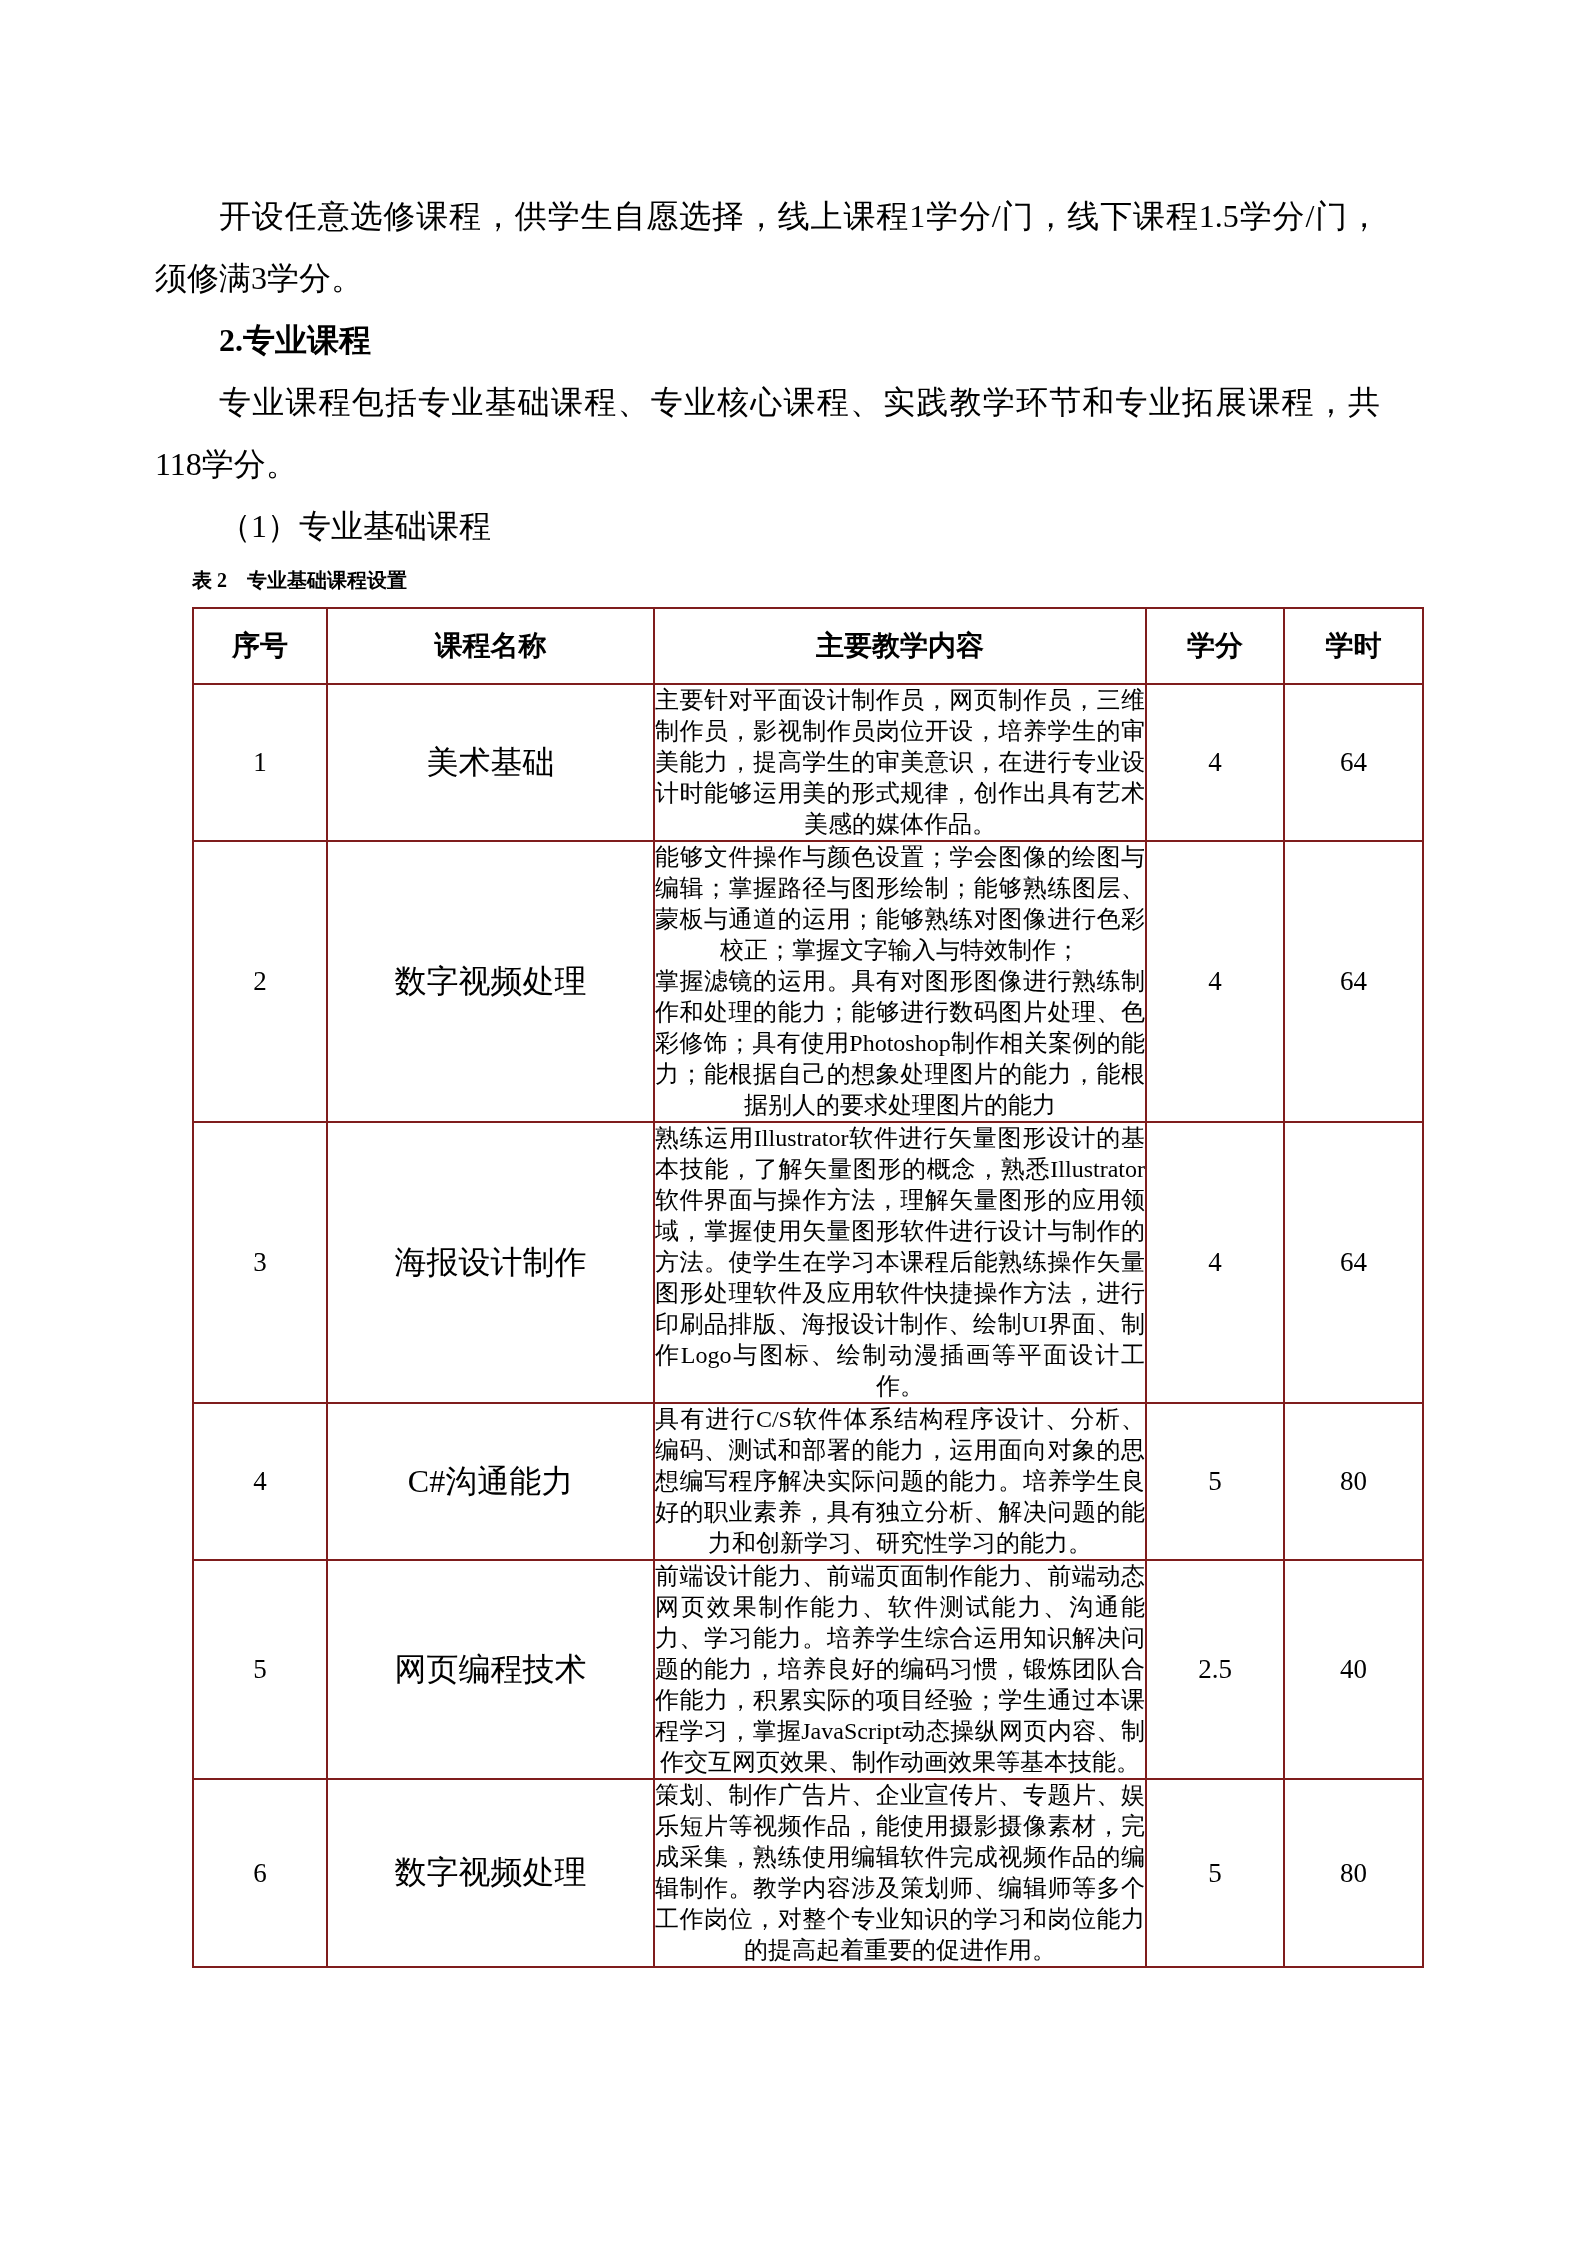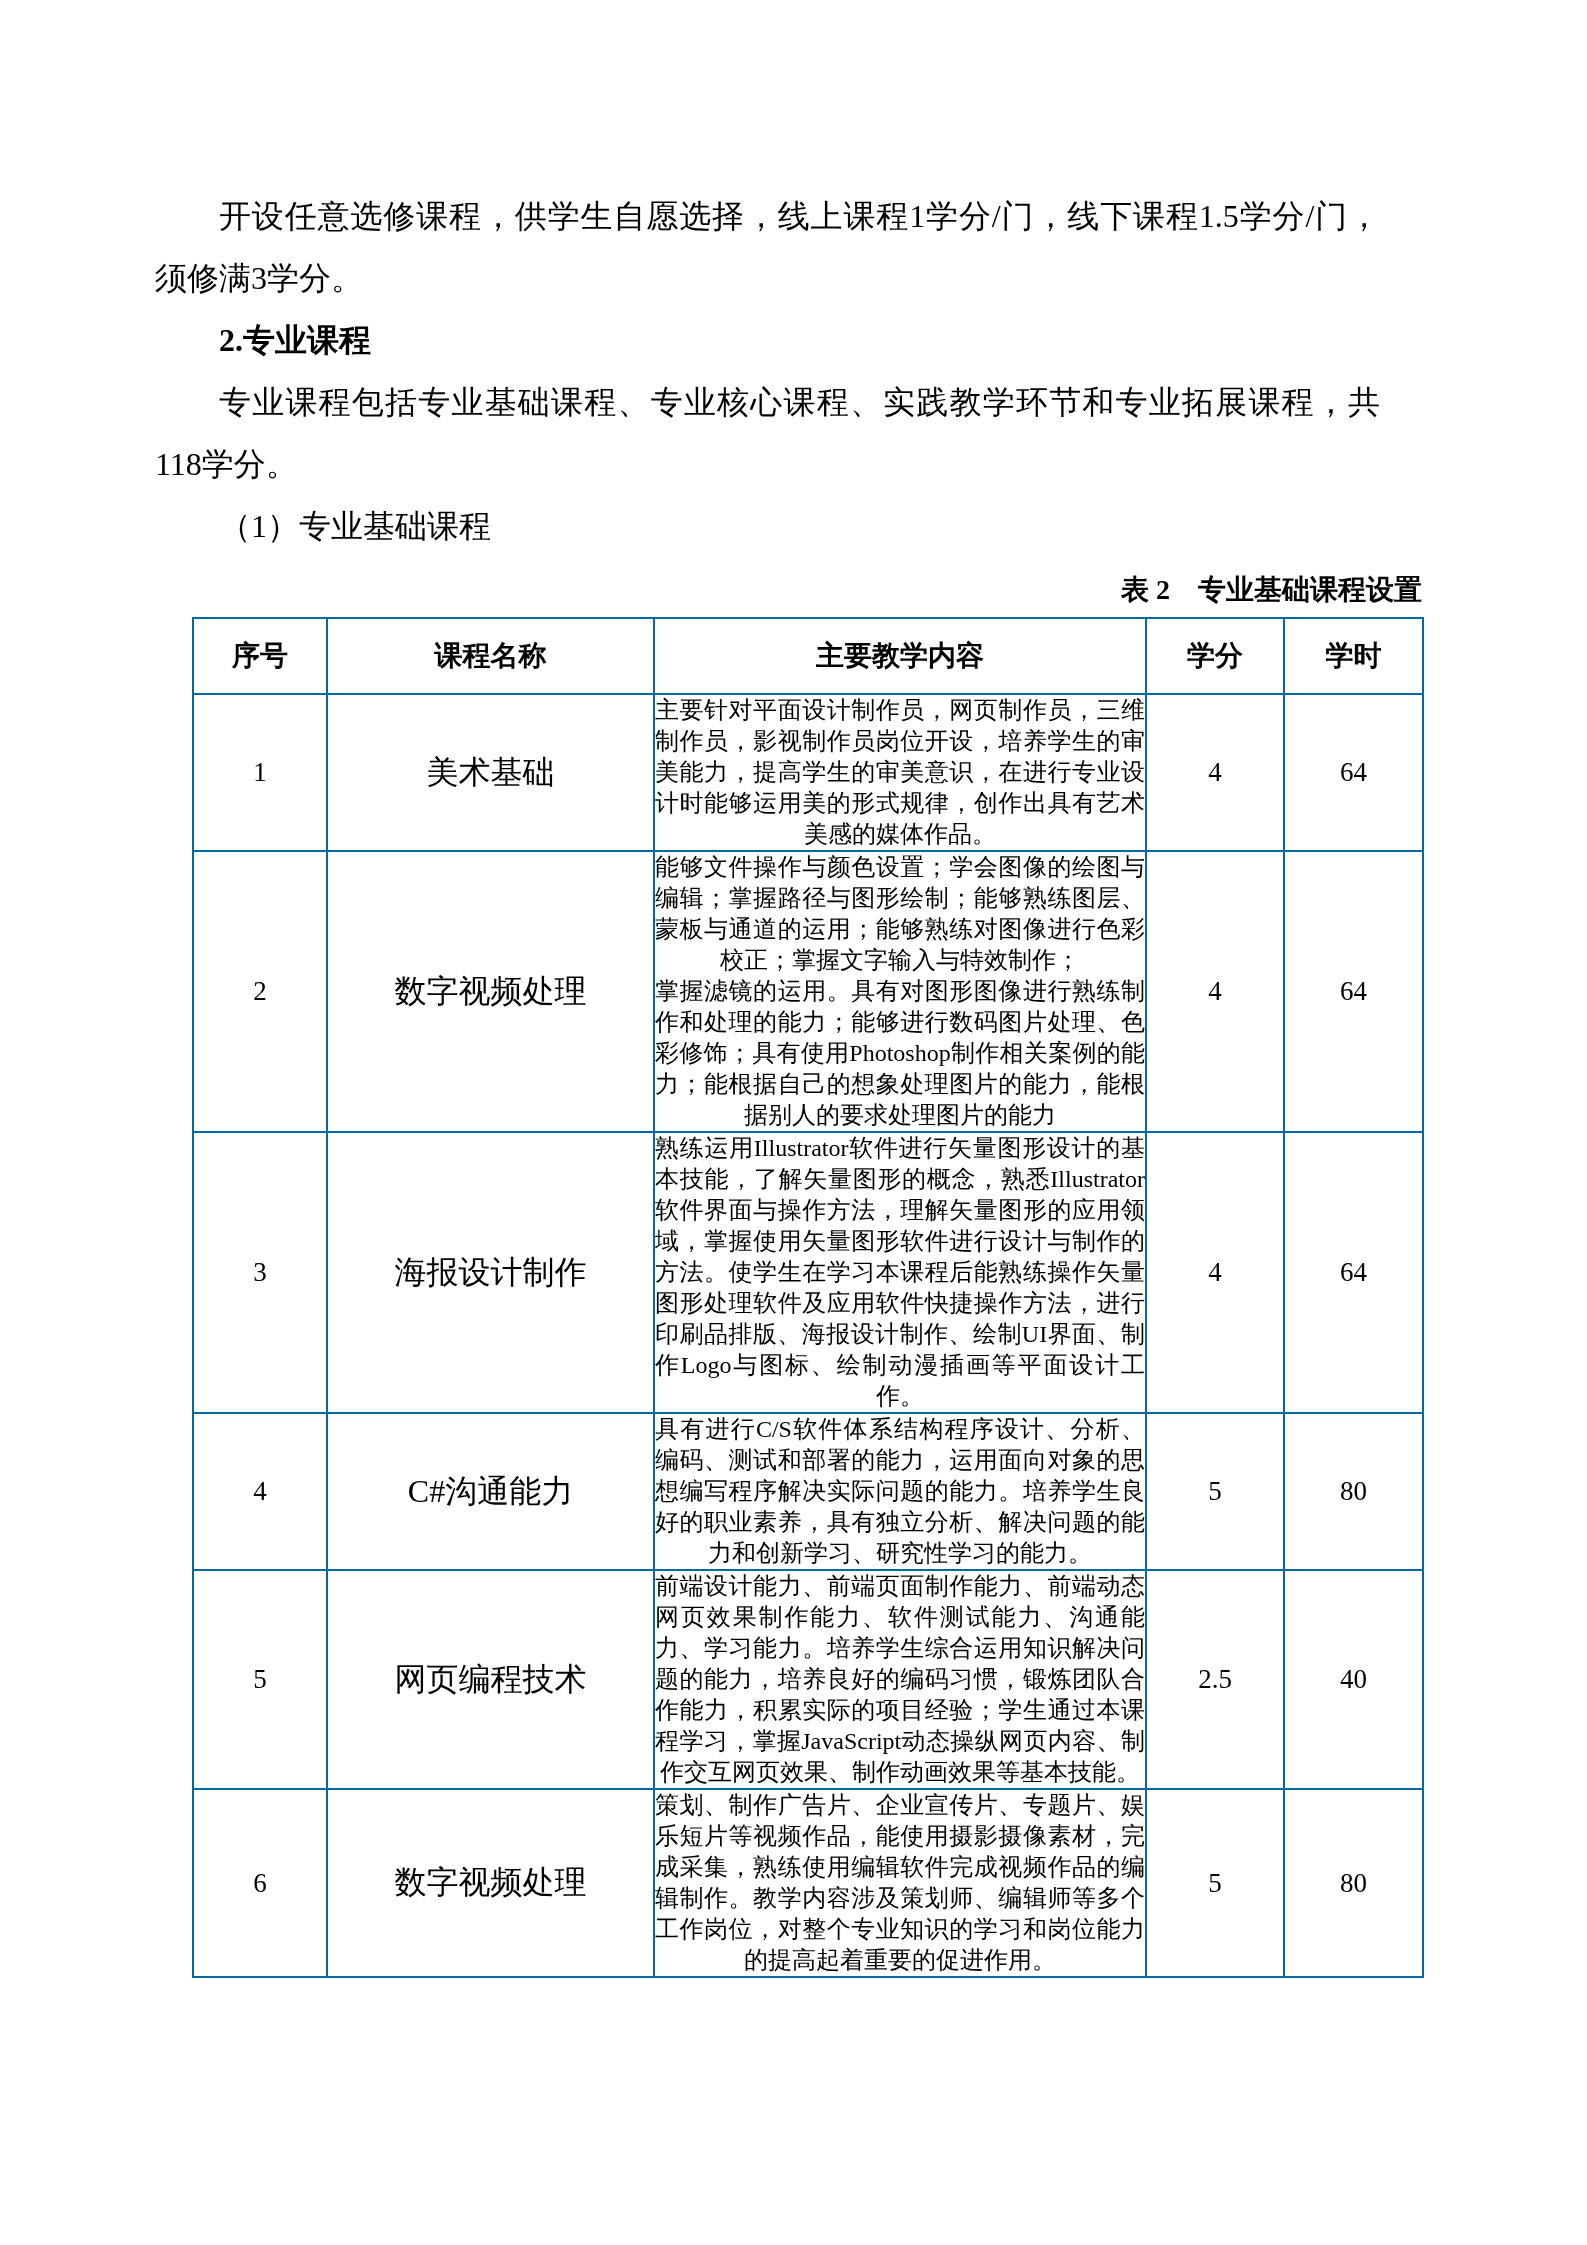--- a/index.html
+++ b/index.html
@@ -25,40 +25,39 @@
     font-size: 32px;
     line-height: 62px;
     text-align: justify;
     margin: 0;
   }
   .indent2 { text-indent: 64px; }
   .bold { font-weight: bold; }
   .table-caption {
     width: 1230px;
     margin-left: 37px;
-    margin-top: 10px;
-    font-size: 28px;
+    font-size: 20px;
     line-height: 46px;
     font-weight: bold;
-    text-align: right;
+    text-align: left;
   }
   table.courses {
     table-layout: fixed;
     border-collapse: collapse;
     width: 1230px;
     margin-left: 37px;
     margin-top: 4px;
   }
   table.courses col.w-no     { width: 134px; }
   table.courses col.w-name   { width: 327px; }
   table.courses col.w-desc   { width: 492px; }
   table.courses col.w-credit { width: 138px; }
   table.courses col.w-hours  { width: 139px; }
   table.courses th, table.courses td {
-    border: 2px solid #0369a1;
+    border: 2px solid #7f1d1d;
     vertical-align: middle;
     padding: 0;
   }
   table.courses th {
     height: 74px;
     font-size: 28px;
     font-weight: bold;
     text-align: center;
   }
   td.c-no, td.c-credit, td.c-hours {

